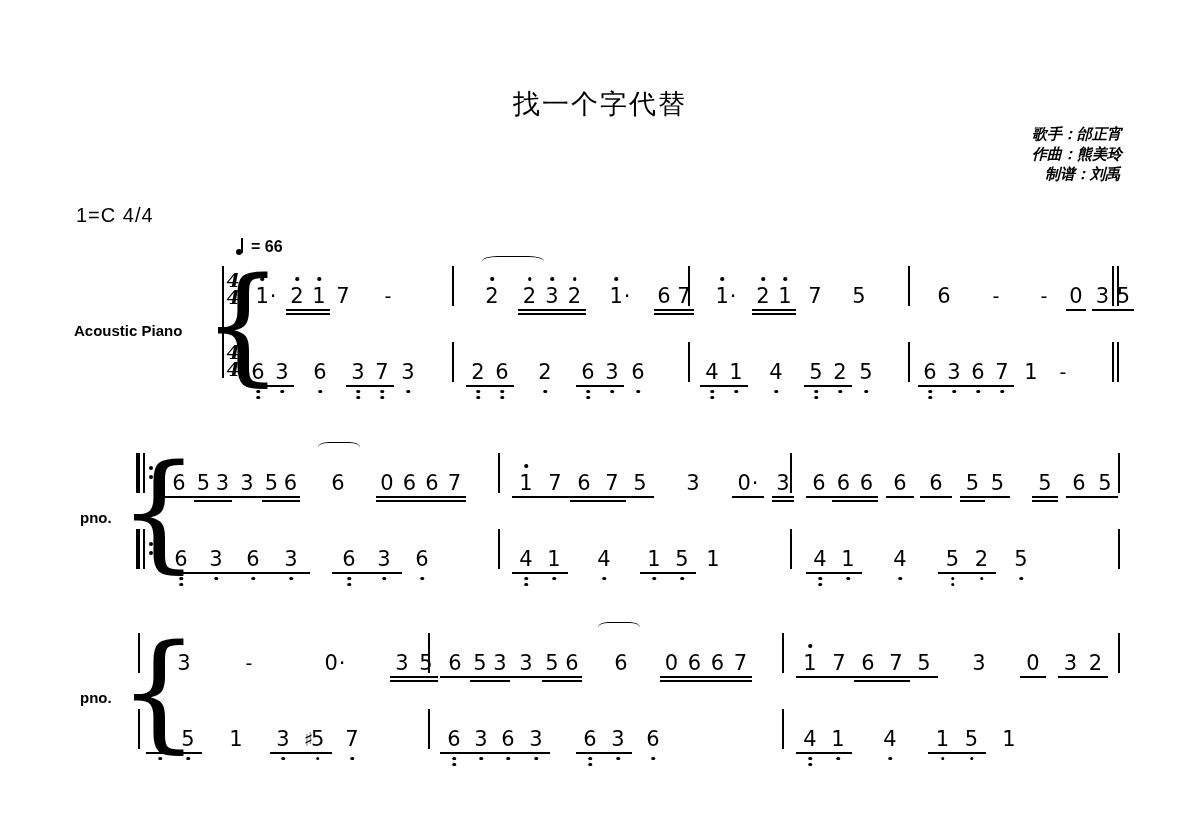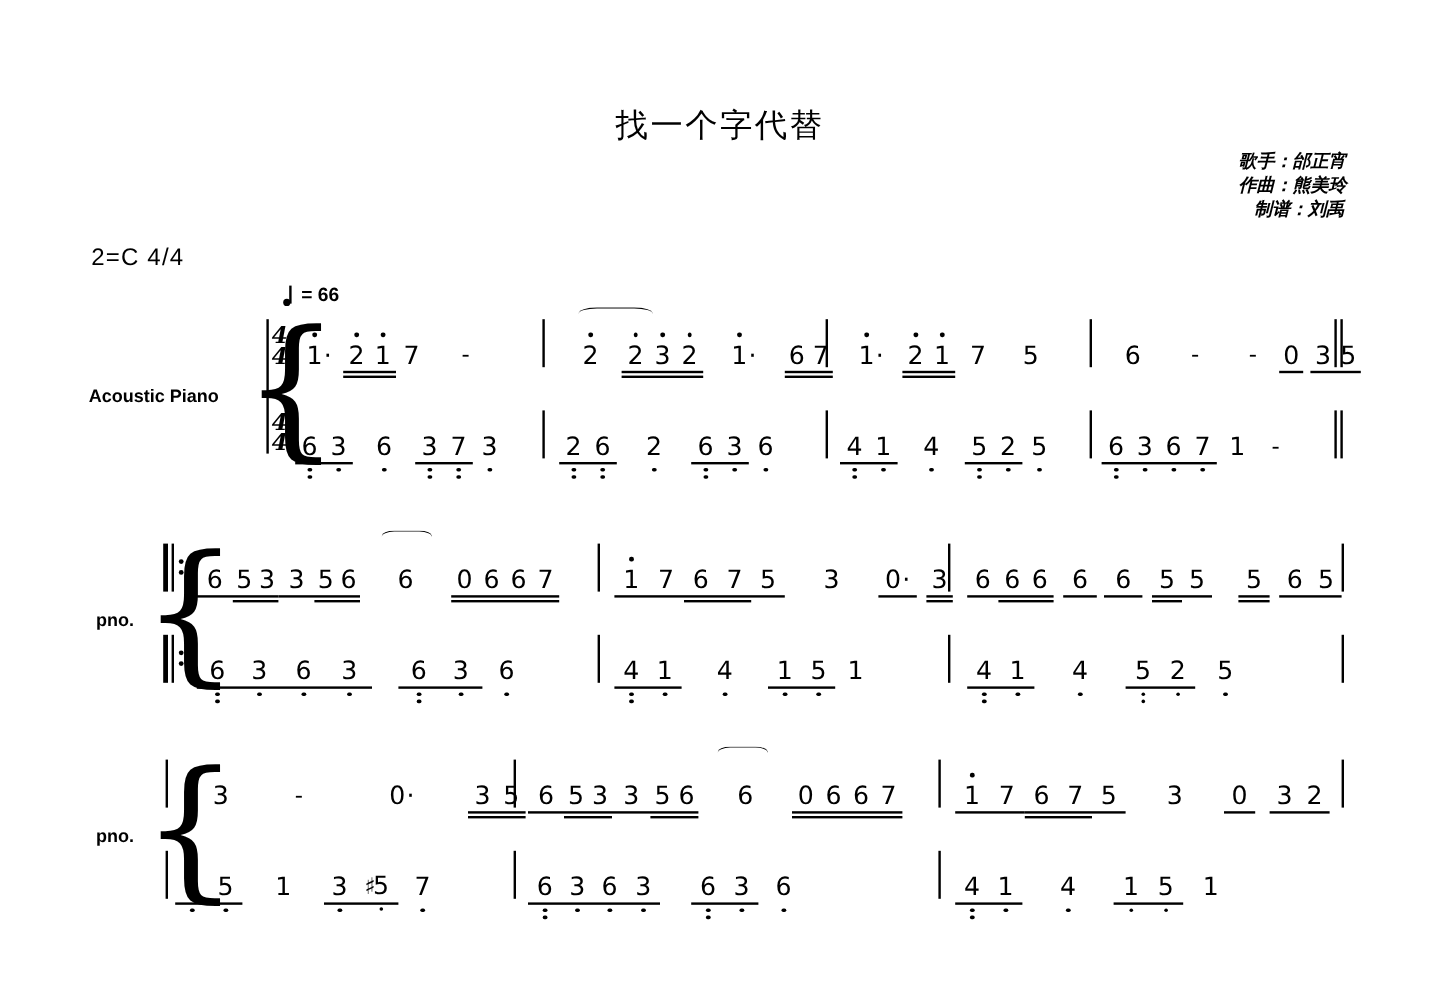--- a/index.html
+++ b/index.html
@@ -217,21 +217,21 @@
 <body>
 
 <div class="page-title">找一个字代替</div>
 
 <div class="credits">
   <div class="c1">歌手：邰正宵</div>
   <div class="c2">作曲：熊美玲</div>
   <div class="c3">制谱：刘禹</div>
 </div>
 
-<div class="keysig">2=C 4/4</div>
+<div class="keysig">1=C 4/4</div>
 
 <div class="tempo">
   <span class="quarter-glyph">
     <span class="head"></span>
       <span class="stem"></span>
   </span>
   <span class="bpm">= 66</span>
 </div>
 
 <div class="system" id="system-1">

